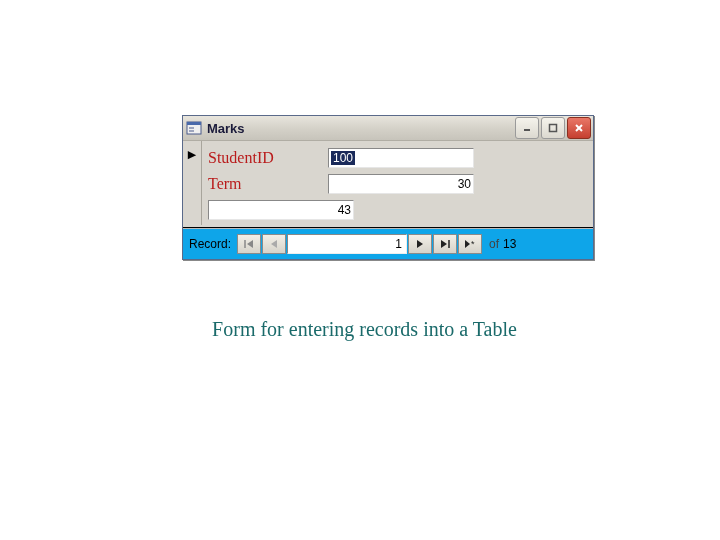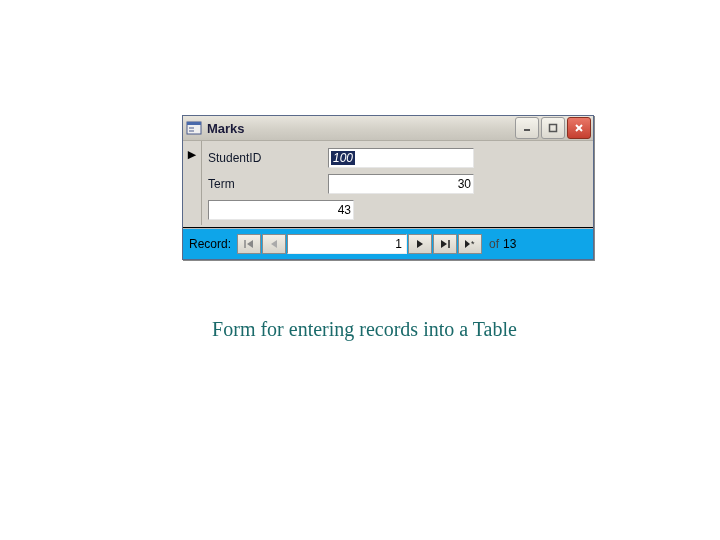--- a/index.html
+++ b/index.html
@@ -87,22 +87,23 @@
     padding: 4px 0 2px 0;
   }
   .field-row {
     display: flex;
     align-items: center;
     height: 26px;
     padding-left: 6px;
   }
   .field-label {
     width: 120px;
-    font-size: 12px;
-    color: #0f172a;
+    font-size: 16px;
+    color: #b91c1c;
+    font-family: Liberation Serif, serif;
   }
   .field-input-wrap {
     width: 140px;
     height: 18px;
     background: #fff;
     border-top: 1px solid #888;
     border-left: 1px solid #888;
     border-right: 1px solid #e6e6e6;
     border-bottom: 1px solid #e6e6e6;
     display: flex;
@@ -117,21 +118,20 @@
     width: 100%;
     background: transparent;
     text-align: right;
     padding: 0;
   }
   .val-selected {
     background: #1a2a5a;
     color: #fff;
     padding: 0 2px;
     display: inline-block;
-    font-style: italic;
   }
   .divider {
     border-top: 1px solid #000;
     margin: 2px 0 0 0;
   }
   .nav {
     display: flex;
     align-items: center;
     background: #0ea5e9;
     border-top: 1px solid #bbb;

